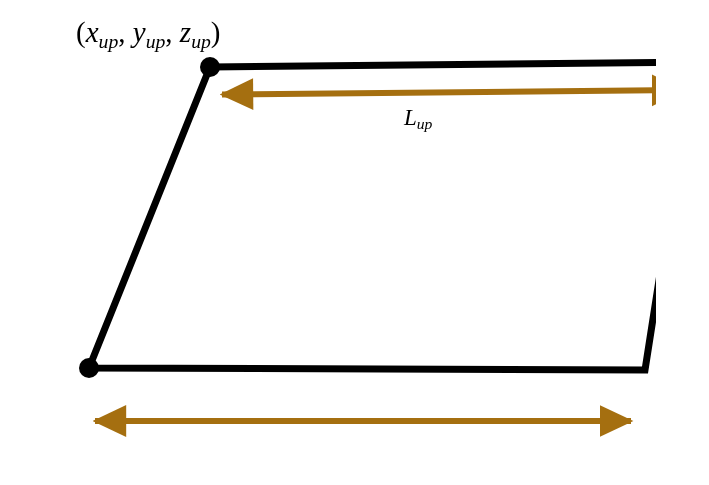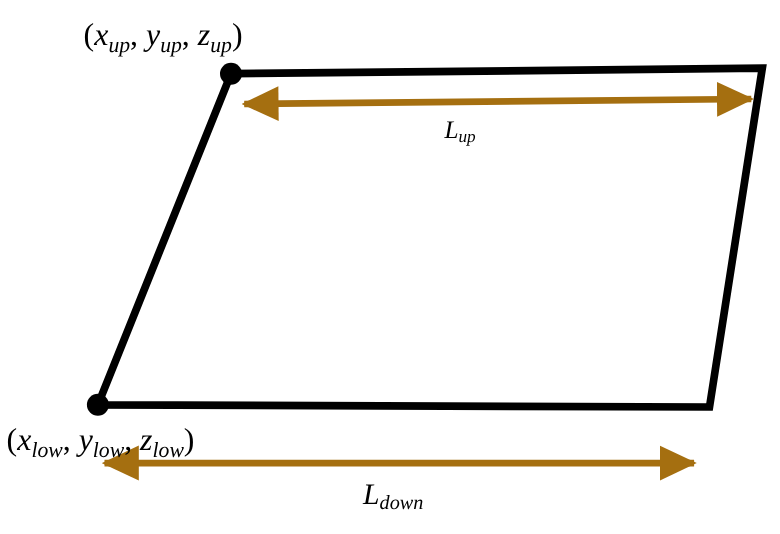--- a/index.html
+++ b/index.html
@@ -7,21 +7,20 @@
     padding: 0;
     background: #ffffff;
   }
   #canvas {
     position: relative;
     width: 656px;
     height: 485px;
     background: #ffffff;
     overflow: hidden;
     font-family: "Liberation Serif", "DejaVu Serif", serif;
-    padding-left: 44px;
   }
   #figure {
     position: absolute;
     left: 0;
     top: 0;
     width: 709px;
     height: 485px;
   }
   .math-label {
     position: absolute;
@@ -87,25 +86,19 @@
 
     <circle cx="210" cy="67" r="10" fill="#000000"></circle>
     <circle cx="89" cy="368" r="10" fill="#000000"></circle>
 
   </svg>
 
   <div class="math-label" id="label-vertex-up">
     <span class="upright">(</span><span>x</span><sub>up</sub><span class="upright">,</span>&nbsp;<span>y</span><sub>up</sub><span class="upright">,</span>&nbsp;<span>z</span><sub>up</sub><span class="upright">)</span>
   </div>
 
-  <div class="math-label" id="label-vertex-low">
-    <span class="upright">(</span><span>x</span><sub>low</sub><span class="upright">,</span>&nbsp;<span>y</span><sub>low</sub><span class="upright">,</span>&nbsp;<span>z</span><sub>low</sub><span class="upright">)</span>
-  </div>
 
   <div class="math-label" id="label-l-up">
     <span>L</span><sub>up</sub>
   </div>
 
-  <div class="math-label" id="label-l-down">
-    <span>L</span><sub>down</sub>
-  </div>
 
 </div>
 
 </body></html>

